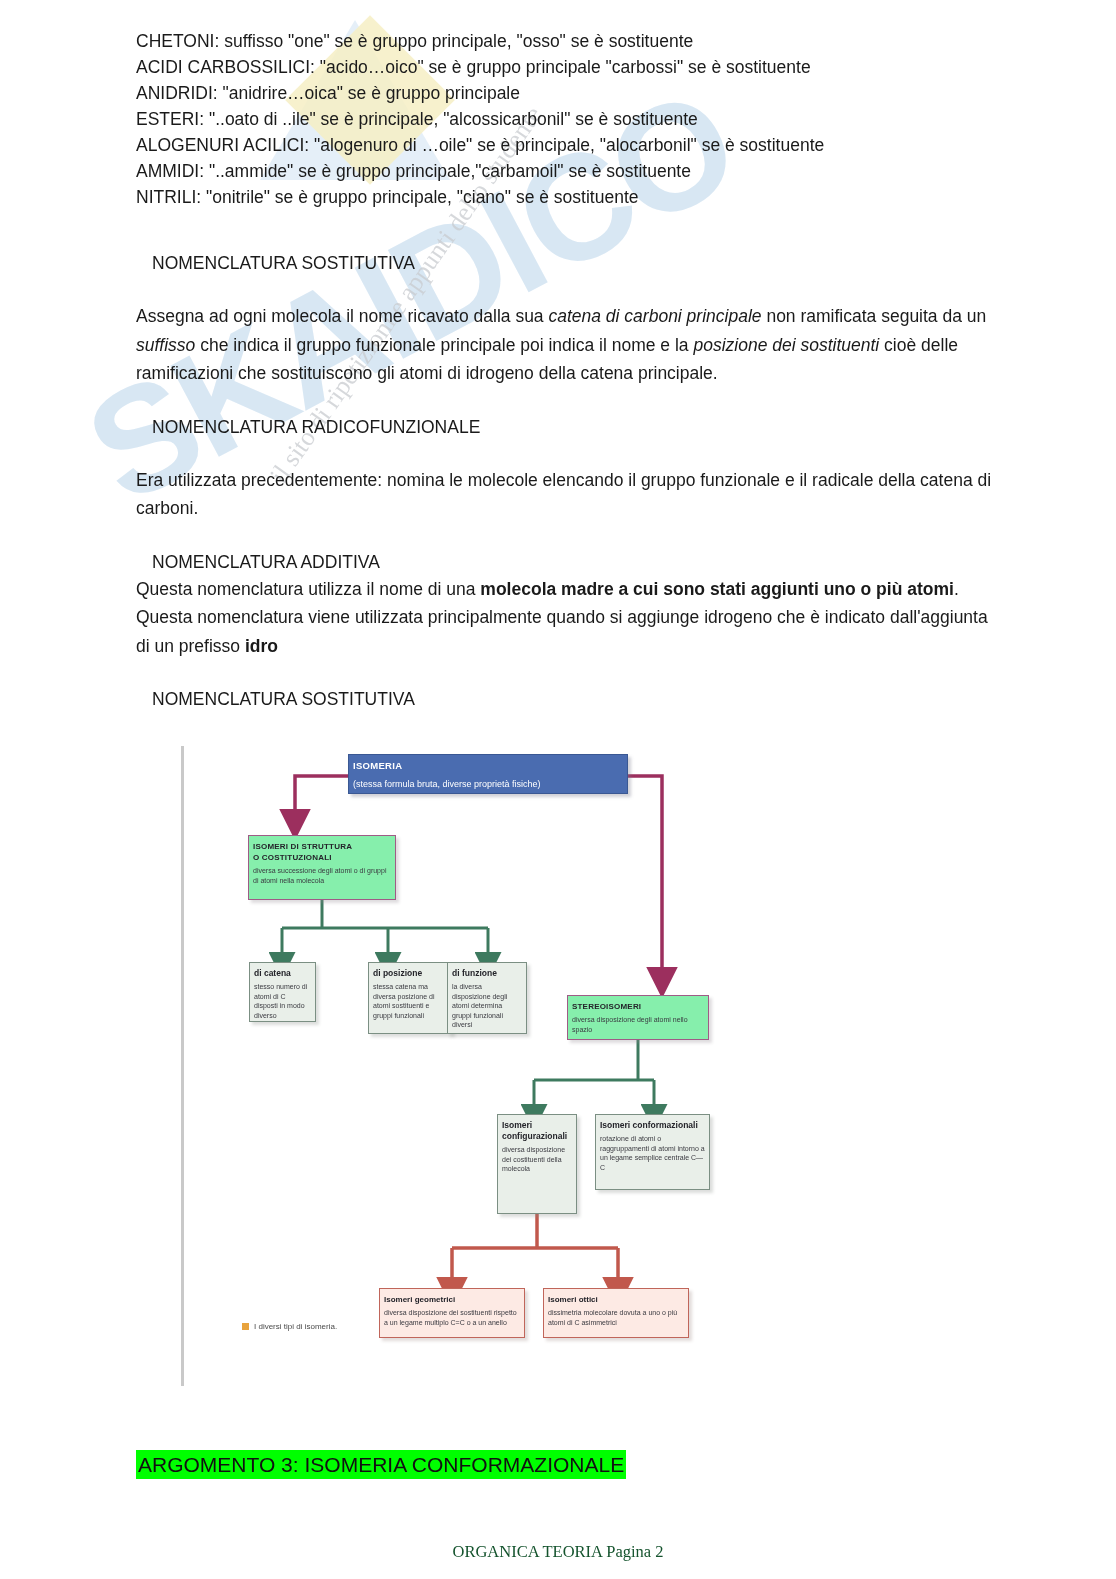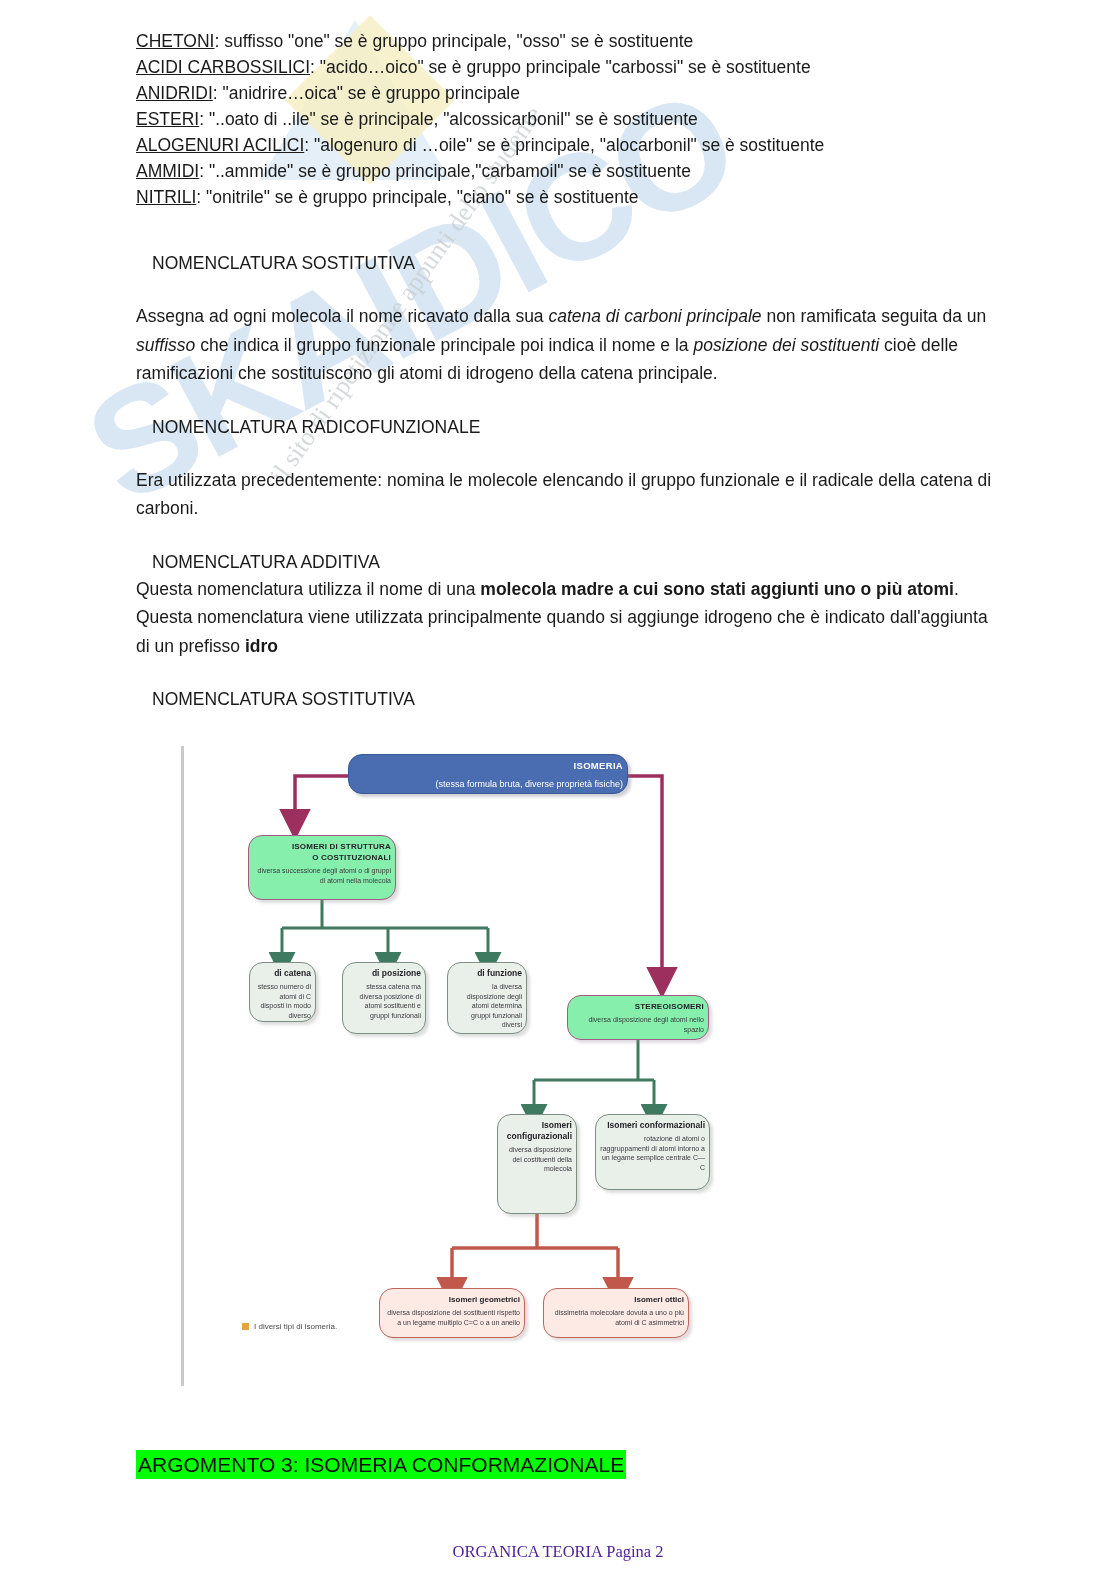--- a/index.html
+++ b/index.html
@@ -76,21 +76,21 @@
   .page-body {
     position: relative;
     z-index: 2;
     padding: 28px 118px 0 136px;
   }
   .line {
     font-size: 17.5px;
     line-height: 26px;
     white-space: nowrap;
   }
-  .line .lbl { text-decoration: underline; }
+  .line .lbl { }
 
   .sec-head {
     font-size: 17.5px;
     line-height: 26px;
     margin-left: 16px;
   }
   .para {
     font-size: 17.5px;
     line-height: 28.5px;
     text-align: left;
@@ -114,22 +114,22 @@
     top: 4px;
     width: 3px;
     height: 640px;
     background: #c9c9c9;
   }
   .fig-svg { position: absolute; left: 0; top: 0; }
 
   .node {
     position: absolute;
     box-sizing: border-box;
-    text-align: right;
-    border-radius: 14px;
+    text-align: left;
+    border-radius: 0;
   }
   .node .t {
     font-weight: bold;
     display: block;
   }
   .node .d { display: block; }
 
   .n-blue {
     background: #4a6cb0;
     border: 1px solid #3a5893;
@@ -204,21 +204,21 @@
 
   
   .footer {
     position: absolute;
     left: 0;
     top: 1542px;
     width: 1116px;
     text-align: center;
     font-family: "Liberation Serif", serif;
     font-size: 16.5px;
-    color: #4c1d95;
+    color: #14532d;
     z-index: 3;
   }
 </style>
 </head>
 <body>
 
 <div id="watermark">
   <div class="wm-tri"></div>
   <div class="wm-diamond"></div>
   <div class="wm-big">SKAIDICO</div>
@@ -314,21 +314,21 @@
     </div>
   </div>
 
   <div class="node n-green" style="left:249px; top:220px; width:67px; height:60px;">
     <div class="node-inner">
       <span class="t">di catena</span>
       <span class="d">stesso numero di atomi di C disposti in modo diverso</span>
     </div>
   </div>
 
-  <div class="node n-green" style="left:342px; top:220px; width:84px; height:72px;">
+  <div class="node n-green" style="left:368px; top:220px; width:84px; height:72px;">
     <div class="node-inner">
       <span class="t">di posizione</span>
       <span class="d">stessa catena ma diversa posizione di atomi sostituenti e gruppi funzionali</span>
     </div>
   </div>
 
   <div class="node n-green" style="left:447px; top:220px; width:80px; height:72px;">
     <div class="node-inner">
       <span class="t">di funzione</span>
       <span class="d">la diversa disposizione degli atomi determina gruppi funzionali diversi</span>

